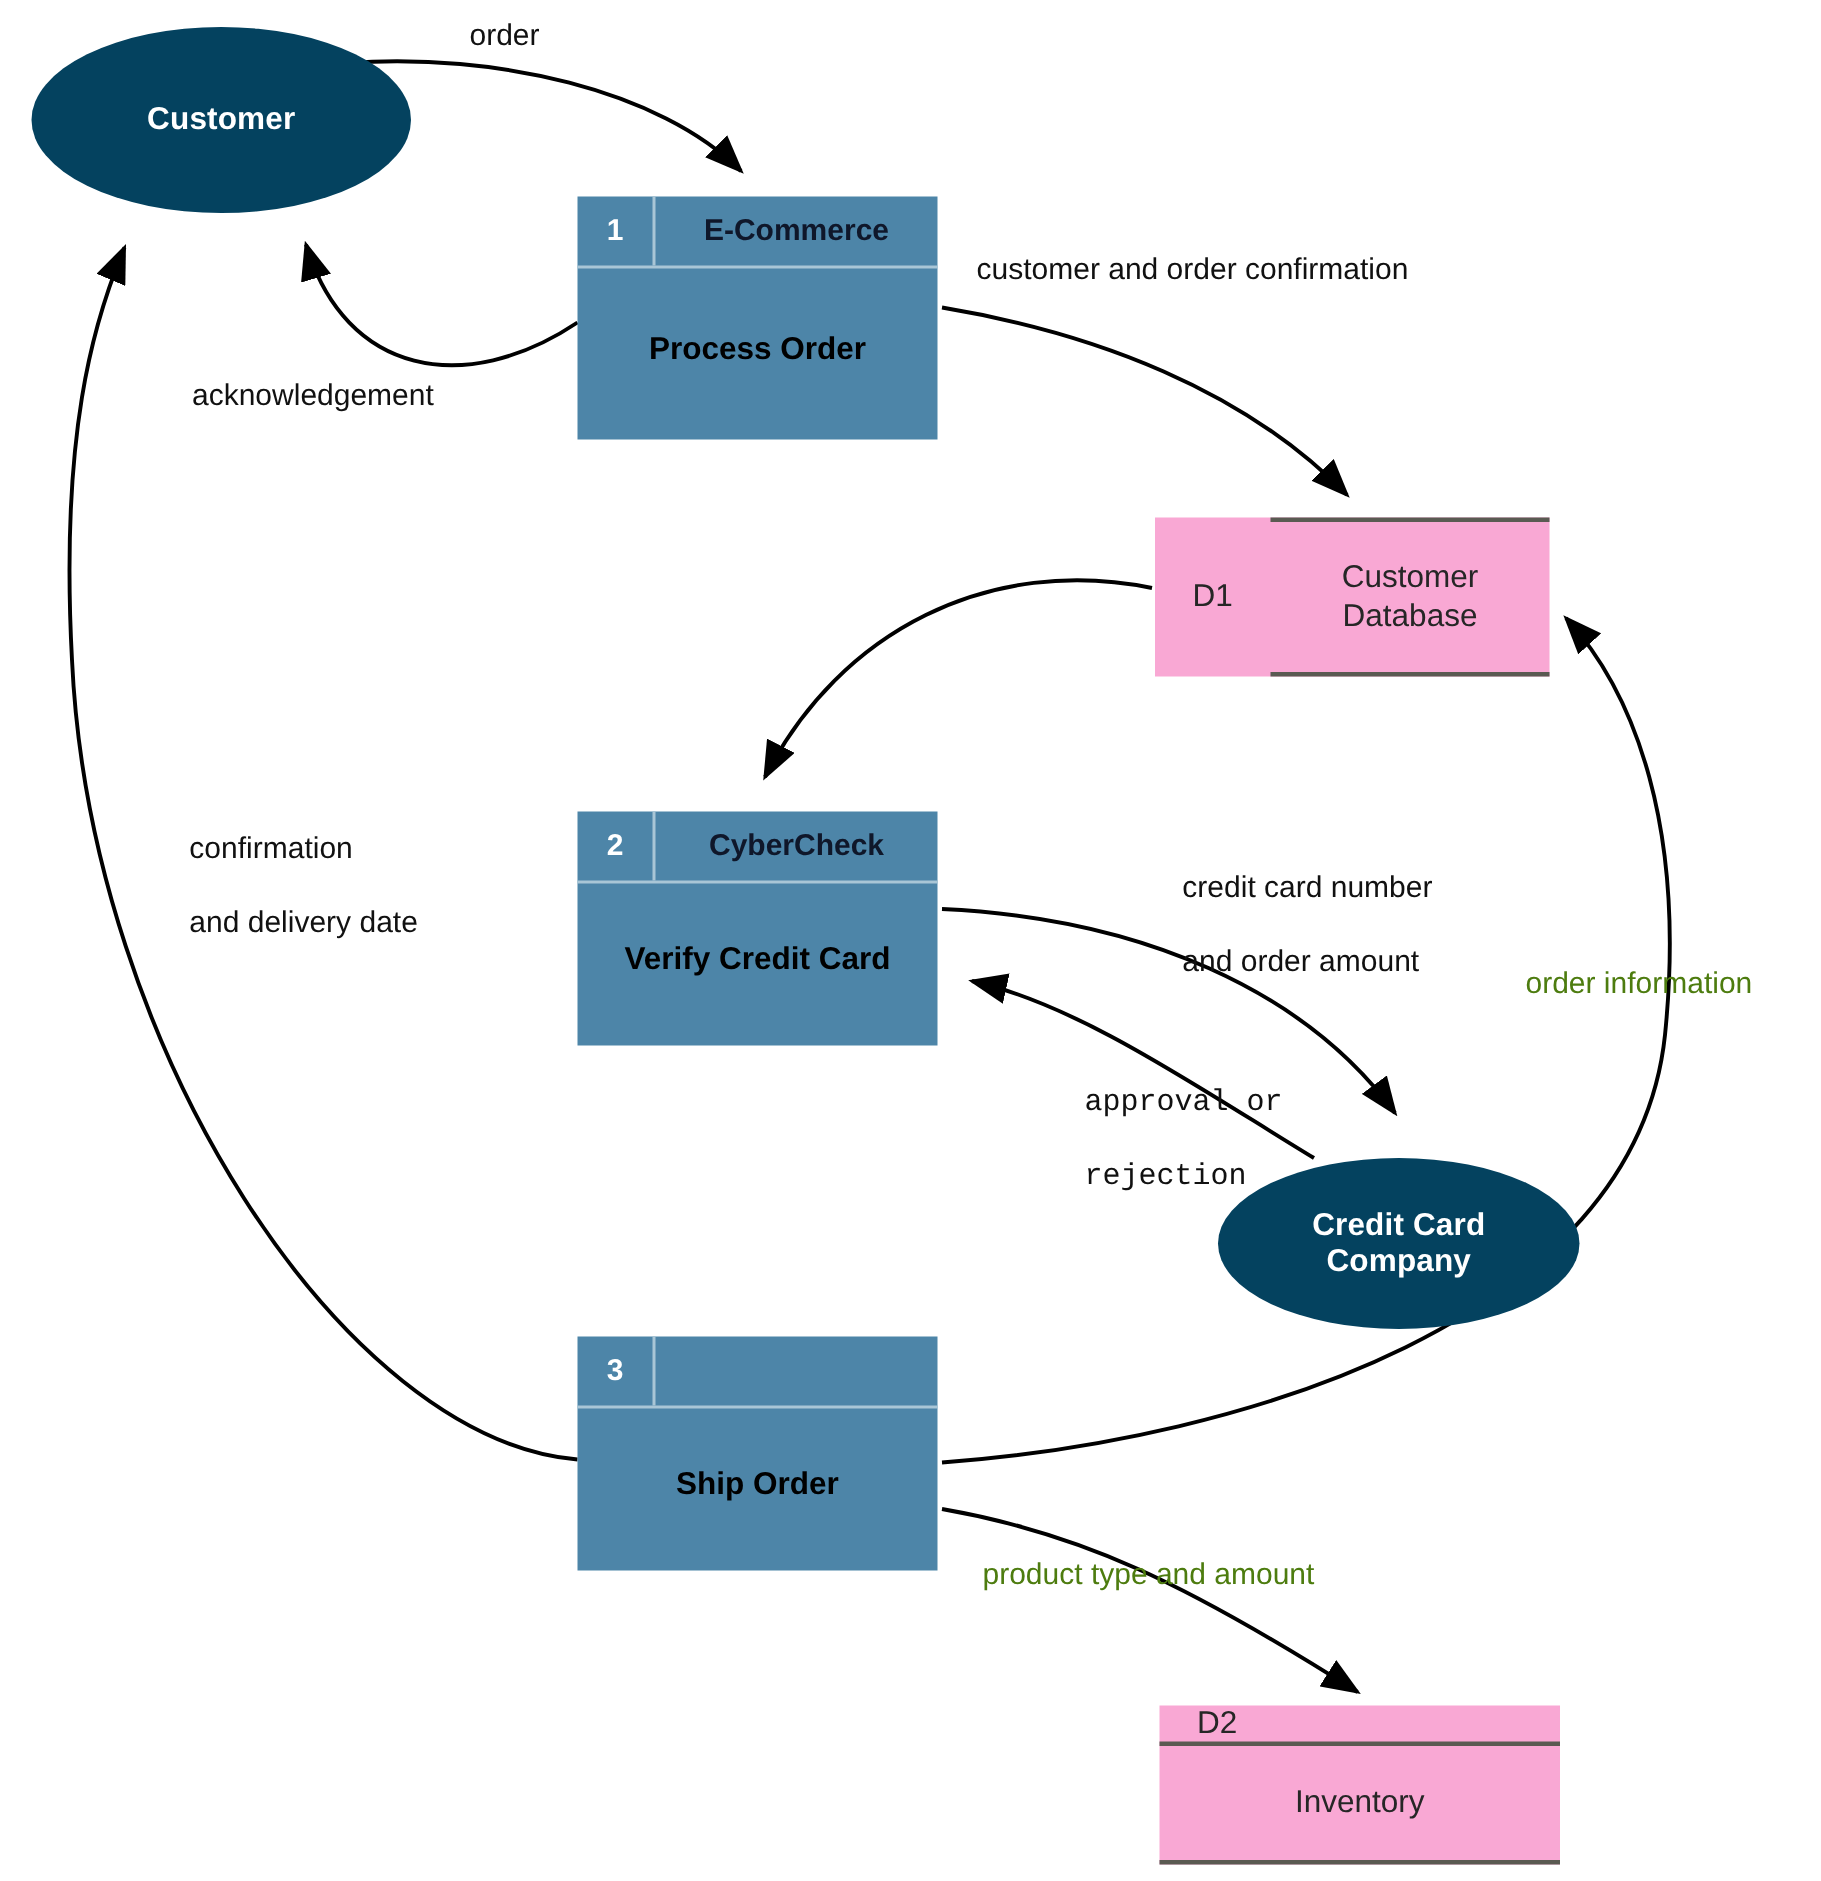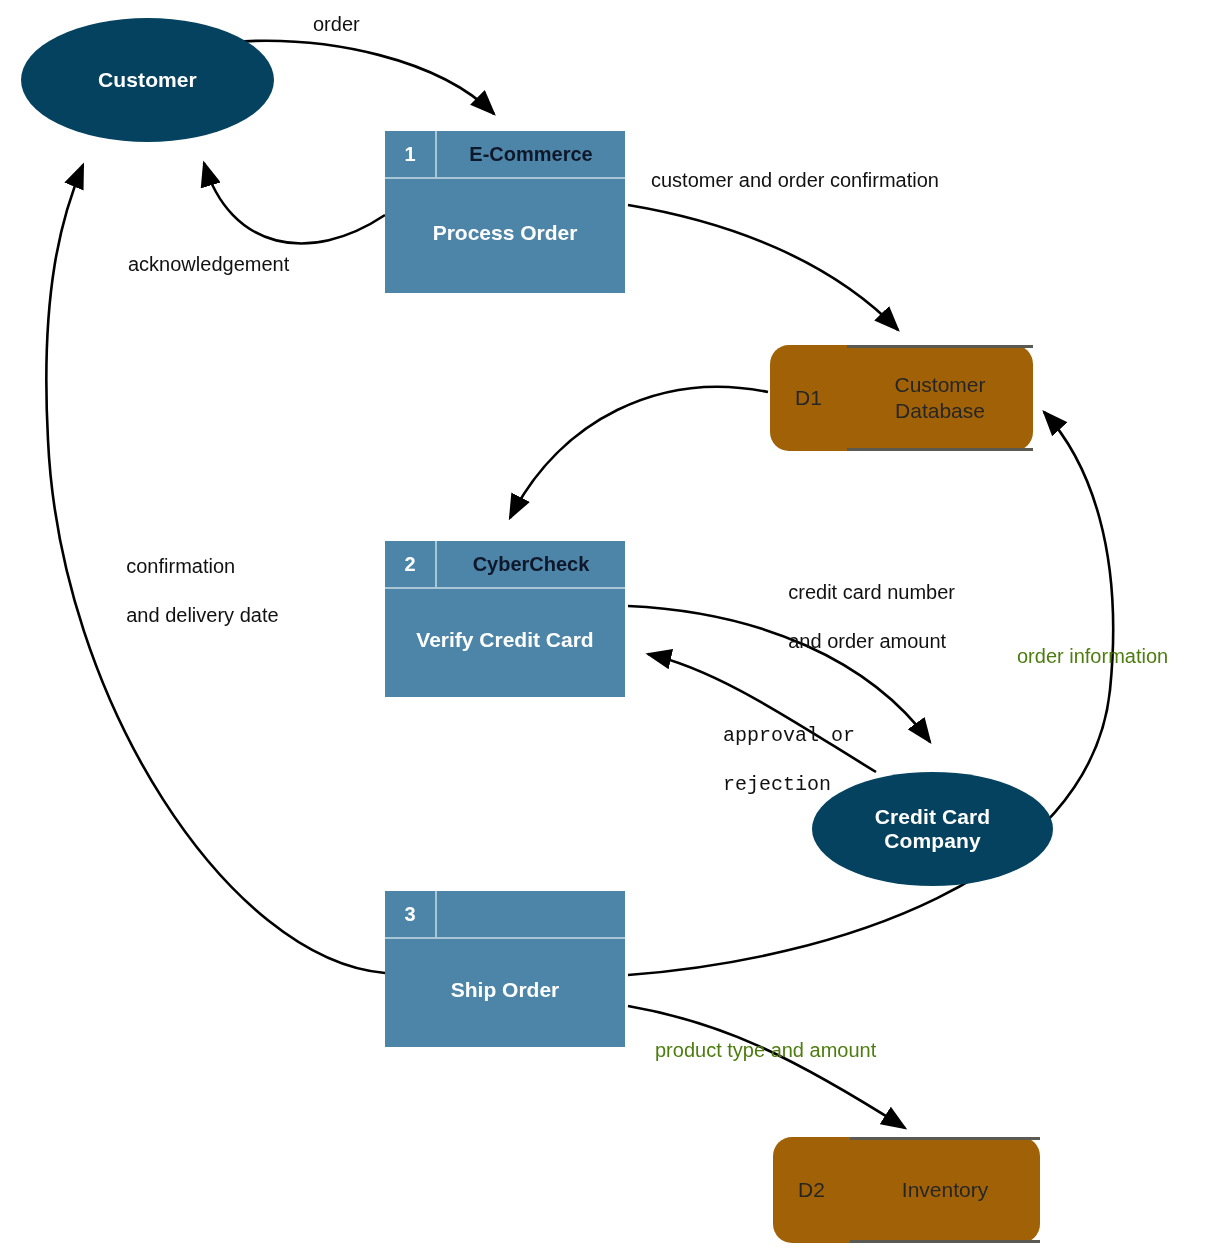--- a/index.html
+++ b/index.html
@@ -75,35 +75,34 @@
     justify-content: center;
     color: #0f172a;
     font-weight: bold;
     font-size: 20px;
   }
   .process .pbody {
     flex: 1 1 auto;
     display: flex;
     align-items: center;
     justify-content: center;
-    color: #ffffff;
+    color: #000000;
     font-weight: bold;
     font-size: 21px;
     text-align: center;
     padding-bottom: 6px;
     box-sizing: border-box;
   }
   
   .datastore {
     position: absolute;
-    background: #a16207;
+    background: #f9a8d4;
     display: flex;
     flex-direction: row;
     box-sizing: border-box;
-    border-radius: 19px;
   }
   .datastore .dsid {
     flex: 0 0 auto;
     display: flex;
     align-items: center;
     justify-content: center;
     color: #262626;
     font-size: 21px;
   }
   .datastore .dsname {
@@ -199,21 +198,21 @@
   <div class="datastore" style="left:770px; top:345px; width:263px; height:106px;">
     <div class="dsid" style="width:77px;">D1</div>
     <div class="dsname">
       <span>
         <span>Customer</span><br>
         <span>Database</span>
       </span>
     </div>
   </div>
 
-  <div class="datastore" style="left:773px; top:1137px; width:267px; height:106px;">
+  <div class="datastore" style="left:773px; top:1137px; width:267px; height:106px;flex-direction:column;">
     <div class="dsid" style="width:77px;">D2</div>
     <div class="dsname">Inventory</div>
   </div>
 
   <div class="flabel" style="left:313px; top:12px;">order</div>
 
   <div class="flabel" style="left:128px; top:252px;">acknowledgement</div>
 
   <div class="flabel" style="left:651px; top:168px;">customer and order confirmation</div>
 

